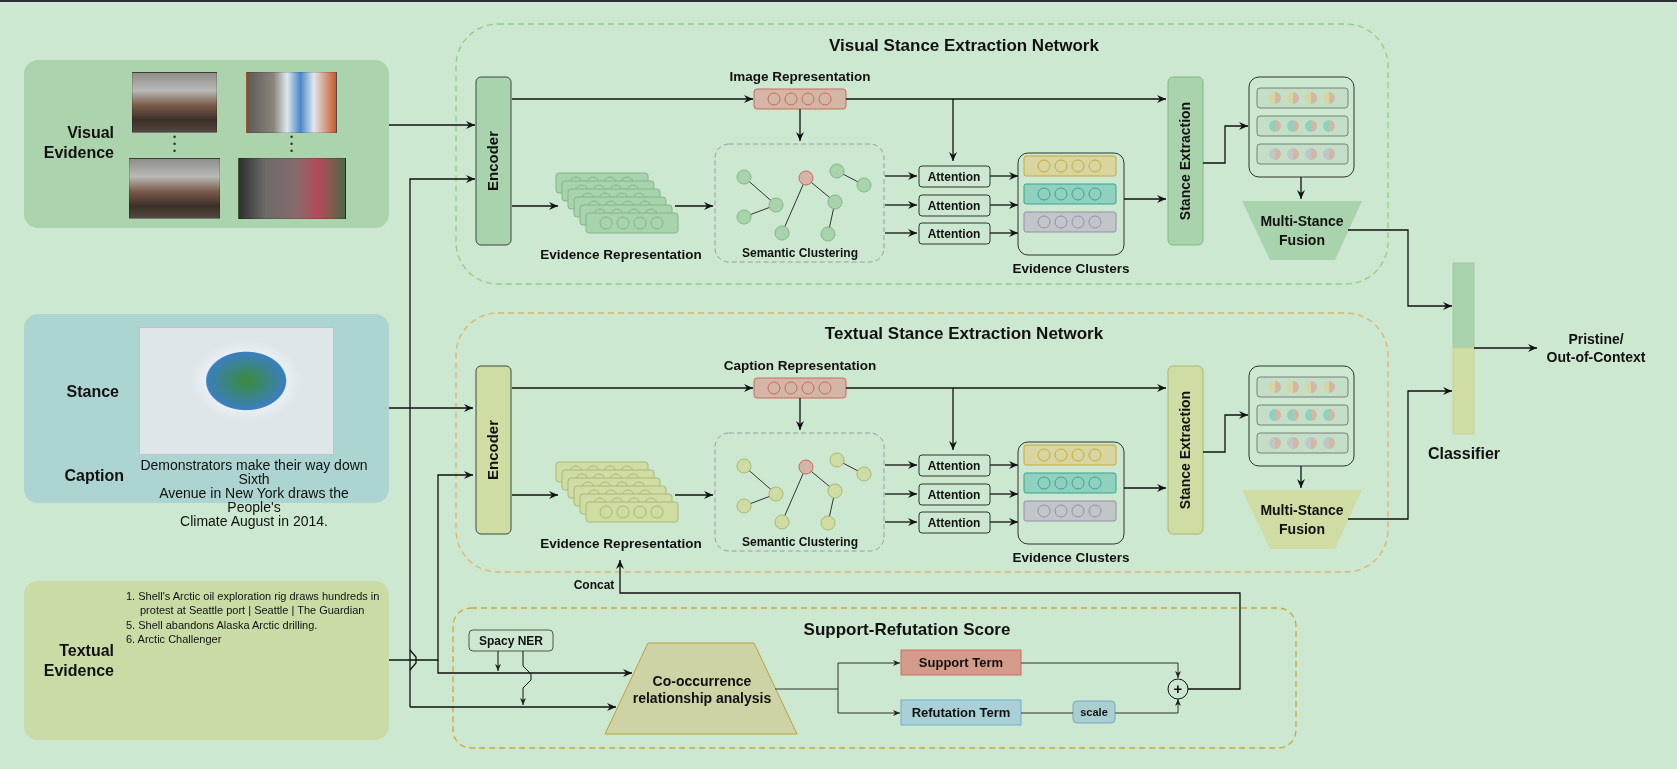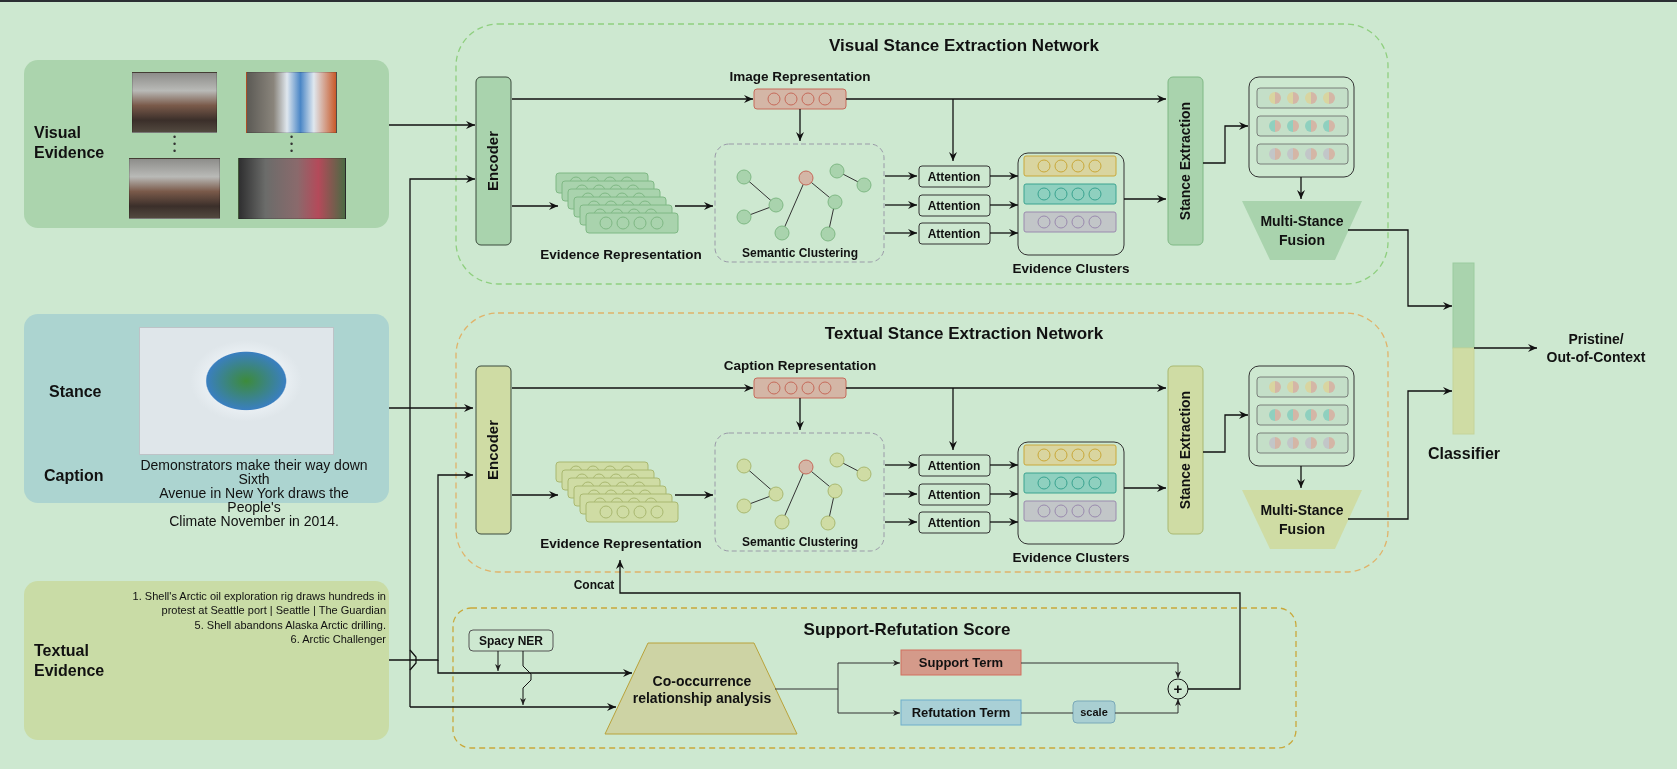--- a/index.html
+++ b/index.html
@@ -3,21 +3,21 @@
 <meta charset="utf-8">
 <style>
   html, body { margin:0; padding:0; }
   body { width:1677px; height:769px; background:#cde8d0; overflow:hidden; position:relative;
          font-family:"Liberation Sans", sans-serif; color:#111; }
   .topbar { position:absolute; left:0; top:0; width:1677px; height:2px; background:#2b2f33; }
   svg#diagram { position:absolute; left:0; top:0; }
   .t { font-family:"Liberation Sans", sans-serif; fill:#111; }
   .b { font-weight:bold; }
   .panel { position:absolute; border-radius:14px; }
-  .panel-label { position:absolute; font-weight:bold; font-size:16px; text-align:left; line-height:20px; }
+  .panel-label { position:absolute; font-weight:bold; font-size:16px; text-align:right; line-height:20px; }
   .thumb { position:absolute; border:1px solid rgba(0,0,0,0.15); }
   .caption { position:absolute; font-size:14px; text-align:center; line-height:14px;margin-left:20px; }
   .evlist { position:absolute; font-size:11px; line-height:14.3px; margin:0; padding:0; list-style:none; }
   .evlist li { padding-left:14px; text-indent:-14px; }
 </style>
 </head>
 <body>
 
 <div class="topbar"></div>
 
@@ -34,30 +34,30 @@
   <div style="position:absolute;left:266px;top:74px;font-size:9px;line-height:7px;color:#333;">•<br>•<br>•</div>
 </div>
 
 <div class="panel" style="left:24px;top:314px;width:365px;height:189px;background:#acd4d0;">
   <div class="panel-label" style="left:25px;top:68px;width:70px;">Stance</div>
   <div class="panel-label" style="left:20px;top:152px;width:80px;">Caption</div>
   <div class="thumb" style="left:115px;top:13px;width:193px;height:126px;background:radial-gradient(ellipse 34% 38% at 55% 42%, #3d8b3b 0%, #3a7fbf 60%, #e8eef2 62%, #dfe6ea 85%), linear-gradient(180deg,#e7edf0 0%,#cfd8dc 60%,#4a4a48 80%,#2e2c2a 100%);"></div>
   <div class="caption" style="left:95px;top:144px;width:230px;">
     <div>Demonstrators make their way down Sixth</div>
     <div>Avenue in New York draws the People's</div>
-    <div>Climate November in 2014.</div>
+    <div>Climate August in 2014.</div>
   </div>
 </div>
 
 <div class="panel" style="left:24px;top:581px;width:365px;height:159px;background:#c9dca6;">
   <div class="panel-label" style="left:10px;top:60px;width:80px;">
     <div>Textual</div>
     <div>Evidence</div>
   </div>
-  <ul class="evlist" style="left:102px;top:8px;width:260px;text-align:right;">
+  <ul class="evlist" style="left:102px;top:8px;width:260px;">
     <li>1. Shell's Arctic oil exploration rig draws hundreds in protest at Seattle port | Seattle | The Guardian</li>
     <li>5. Shell abandons Alaska Arctic drilling.</li>
     <li>6. Arctic Challenger</li>
   </ul>
 </div>
 
 <svg id="diagram" width="1677" height="769" viewBox="0 0 1677 769">
   <defs>
     <marker id="arr" markerWidth="10" markerHeight="10" refX="9" refY="5" orient="auto" markerUnits="userSpaceOnUse">
       <path d="M0,1 L9,5 L0,9 L3,5 Z" fill="#111"></path>

